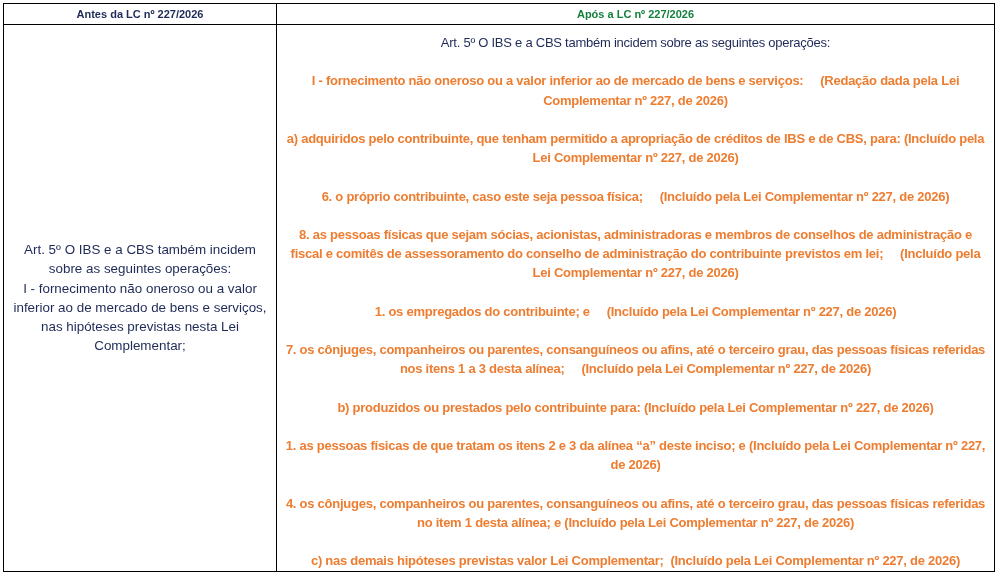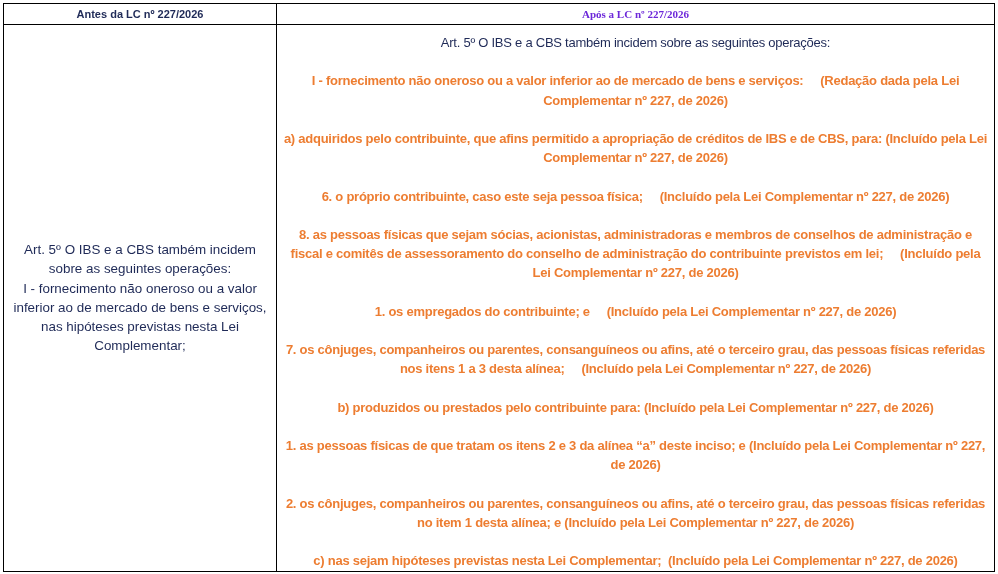--- a/index.html
+++ b/index.html
@@ -30,21 +30,21 @@
     }
     .col-before { width: 273px; }
     .col-after { width: 718px; }
     .hdr {
       height: 20px;
       font-size: 11px;
       font-weight: bold;
       line-height: 20px;
     }
     .hdr-before { color: #1f2a57; }
-    .hdr-after { color: #6d28d9; font-family: Liberation Serif, serif; }
+    .hdr-after { color: #15803d; }
     .cell-before {
       color: #1f2a57;
       font-size: 13.4px;
       line-height: 19.2px;
       padding: 0 4px !important;
     }
     .cell-after {
       vertical-align: top !important;
       padding: 8px 6px 0 6px !important;
     }
@@ -83,33 +83,33 @@
   <tr>
     <td class="cell-before">
       <span>Art. 5º O IBS e a CBS também incidem sobre as seguintes operações:</span><br>
       <span>I - fornecimento não oneroso ou a valor inferior ao de mercado de bens e serviços, nas hipóteses previstas nesta Lei Complementar;</span>
     </td>
     <td class="cell-after">
       <p class="para intro">Art. 5º O IBS e a CBS também incidem sobre as seguintes operações:</p>
 
       <p class="para orange"><span>I - fornecimento não oneroso ou a valor inferior ao de mercado de bens e serviços:</span><span class="gap">     </span><span>(Redação dada pela Lei Complementar nº 227, de 2026)</span></p>
 
-      <p class="para orange"><span>a) adquiridos pelo contribuinte, que afins permitido a apropriação de créditos de IBS e de CBS, para:</span> <span>(Incluído pela Lei Complementar nº 227, de 2026)</span></p>
+      <p class="para orange"><span>a) adquiridos pelo contribuinte, que tenham permitido a apropriação de créditos de IBS e de CBS, para:</span> <span>(Incluído pela Lei Complementar nº 227, de 2026)</span></p>
 
       <p class="para orange"><span>6. o próprio contribuinte, caso este seja pessoa física;</span><span class="gap">     </span><span>(Incluído pela Lei Complementar nº 227, de 2026)</span></p>
 
       <p class="para orange"><span>8. as pessoas físicas que sejam sócias, acionistas, administradoras e membros de conselhos de administração e fiscal e comitês de assessoramento do conselho de administração do contribuinte previstos em lei;</span><span class="gap">     </span><span>(Incluído pela Lei Complementar nº 227, de 2026)</span></p>
 
       <p class="para orange"><span>1. os empregados do contribuinte; e</span><span class="gap">     </span><span>(Incluído pela Lei Complementar nº 227, de 2026)</span></p>
 
       <p class="para orange"><span>7. os cônjuges, companheiros ou parentes, consanguíneos ou afins, até o terceiro grau, das pessoas físicas referidas nos itens 1 a 3 desta alínea;</span><span class="gap">     </span><span>(Incluído pela Lei Complementar nº 227, de 2026)</span></p>
 
       <p class="para orange"><span>b) produzidos ou prestados pelo contribuinte para:</span> <span>(Incluído pela Lei Complementar nº 227, de 2026)</span></p>
 
       <p class="para orange"><span>1. as pessoas físicas de que tratam os itens 2 e 3 da alínea “a” deste inciso; e</span> <span>(Incluído pela Lei Complementar nº 227, de 2026)</span></p>
 
-      <p class="para orange"><span>2. os cônjuges, companheiros ou parentes, consanguíneos ou afins, até o terceiro grau, das pessoas físicas referidas no item 1 desta alínea; e</span> <span>(Incluído pela Lei Complementar nº 227, de 2026)</span></p>
+      <p class="para orange"><span>4. os cônjuges, companheiros ou parentes, consanguíneos ou afins, até o terceiro grau, das pessoas físicas referidas no item 1 desta alínea; e</span> <span>(Incluído pela Lei Complementar nº 227, de 2026)</span></p>
 
-      <p class="para orange"><span>c) nas sejam hipóteses previstas nesta Lei Complementar;</span><span class="gap">  </span><span>(Incluído pela Lei Complementar nº 227, de 2026)</span></p>
+      <p class="para orange"><span>c) nas demais hipóteses previstas valor Lei Complementar;</span><span class="gap">  </span><span>(Incluído pela Lei Complementar nº 227, de 2026)</span></p>
     </td>
   </tr>
 </tbody>
   </table>
 
 </body></html>

